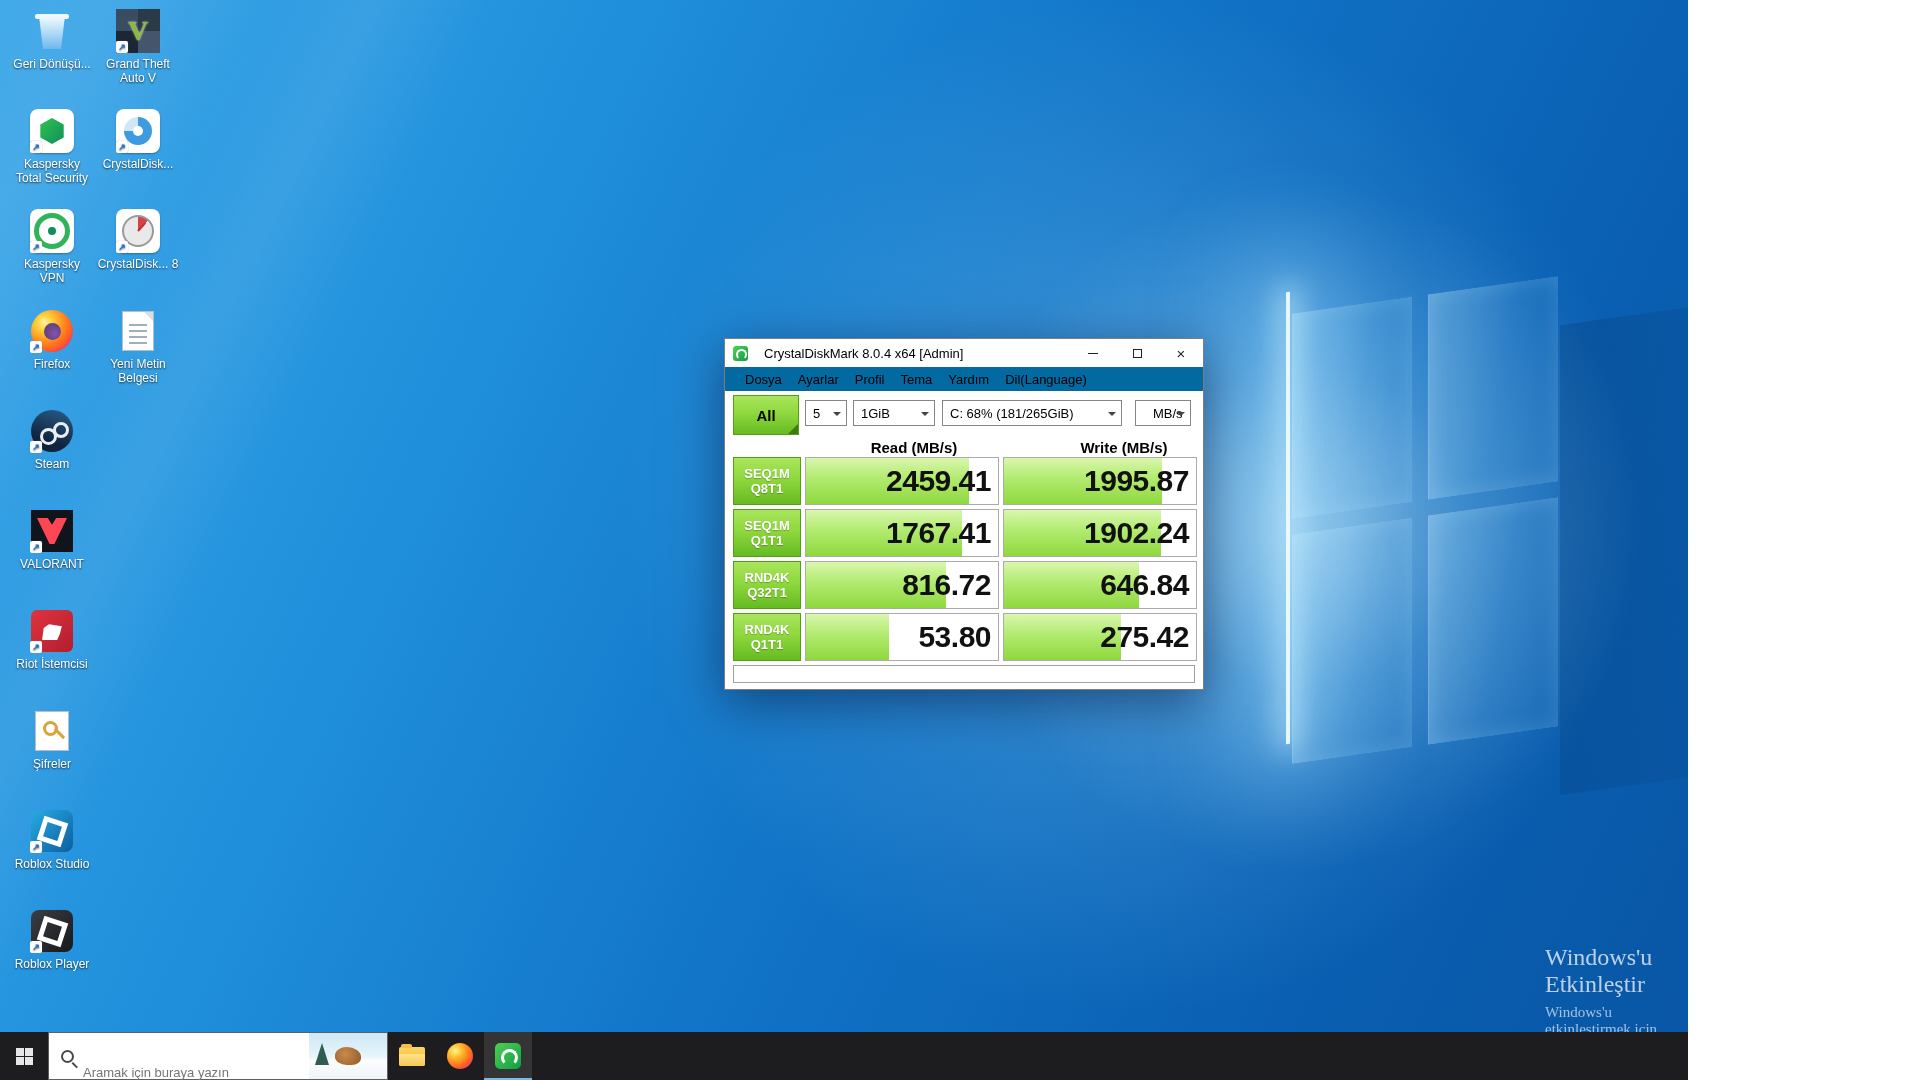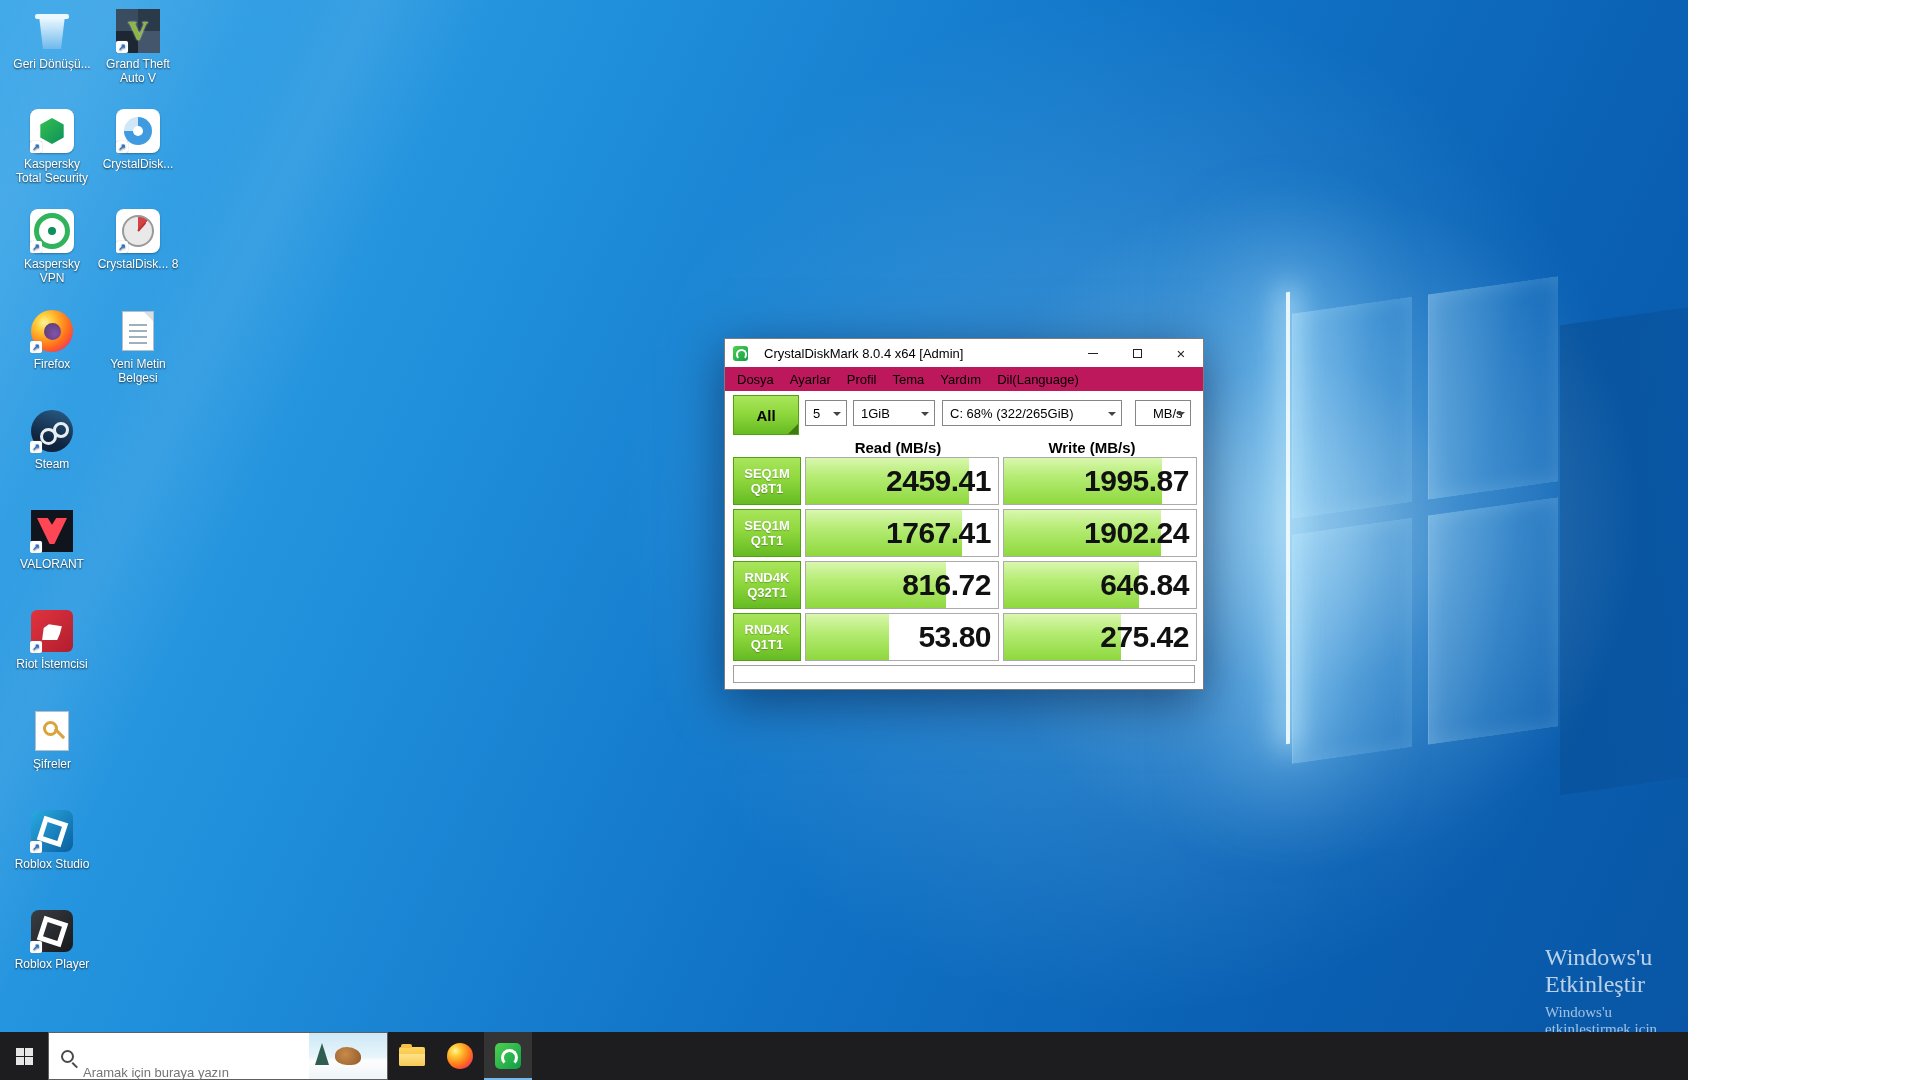--- a/index.html
+++ b/index.html
@@ -92,35 +92,35 @@
   .app-ico{width:15px;height:15px;margin:0 6px 0 8px;border-radius:3px;flex:none;
     background:linear-gradient(135deg,#4fd052,#0e9e46);position:relative;}
   .app-ico::after{content:"";position:absolute;left:3px;top:3px;width:7px;height:7px;border:2px solid #fff;
     border-bottom-color:transparent;border-radius:50%;}
   .title{font-size:13px;flex:1;white-space:nowrap;overflow:hidden;margin-left:10px;}
   .winbtns{display:flex;flex:none;}
   .wb{width:44px;height:28px;display:flex;align-items:center;justify-content:center;color:#222;cursor:default;}
   .wb-min i{display:block;width:10px;border-top:1px solid #222;}
   .wb-max i{display:block;width:9px;height:9px;border:1px solid #222;}
   .wb-close{font-size:15px;}
-  .menubar{height:24px;display:flex;align-items:center;padding-left:4px;background:#be185d;}
+  .menubar{height:24px;display:flex;align-items:center;padding-left:12px;background:#0369a1;}
   .menubar span{padding:3px 8px;font-size:13px;cursor:default;}
   .toolbar{position:relative;height:46px;background:#fff;}
   .all-btn{position:absolute;left:8px;top:4px;width:66px;height:40px;border:1px solid #53a017;
     background:linear-gradient(180deg,#a9e55c 0%,#8fd83e 45%,#66bb22 100%);
     font-size:15px;font-weight:700;display:flex;align-items:center;justify-content:center;cursor:default;}
   .all-btn::after{content:"";position:absolute;right:0;bottom:0;border-left:10px solid transparent;border-bottom:10px solid #3f7a10;}
   .dd{position:absolute;top:9px;height:26px;background:#fff;border:1px solid #868686;display:flex;align-items:center;
     font-size:13px;padding:0 18px 0 7px;white-space:nowrap;cursor:default;}
   .dd .chev{position:absolute;right:5px;top:11px;width:0;height:0;border:4px solid transparent;border-top-color:#444;}
   .dd-loops{left:80px;width:42px;}
   .dd-size{left:128px;width:82px;}
   .dd-drive{left:217px;width:180px;}
   .dd-unit{left:410px;width:56px;padding-left:17px;}
-  .hdr{display:grid;grid-template-columns:68px 194px 194px;gap:0;margin-left:8px;height:20px;align-items:center;}
+  .hdr{display:grid;grid-template-columns:68px 194px 194px;gap:16px;margin-left:8px;height:20px;align-items:center;}
   .hdr span{font-size:15px;font-weight:700;text-align:center;}
   .trow{display:grid;grid-template-columns:68px 194px 194px;gap:4px;height:48px;margin:0 0 4px 8px;}
   .tlabel{border:1px solid #53a017;background:linear-gradient(180deg,#a9e55c 0%,#8fd83e 45%,#66bb22 100%);
     color:#fff;font-weight:700;font-size:13px;line-height:15px;display:flex;flex-direction:column;
     align-items:center;justify-content:center;text-shadow:0 1px 1px rgba(0,0,0,.25);cursor:default;}
   .bar{position:relative;background:#fff;border:1px solid #ababab;overflow:hidden;}
   .bar-fill{position:absolute;left:0;top:0;bottom:0;width:0;
     background:linear-gradient(180deg,#d9f7ae 0%,#b5ec74 40%,#8fd83e 100%);}
   .val{position:absolute;right:7px;top:50%;transform:translateY(-50%);font-size:30px;font-weight:700;
     color:#111;letter-spacing:-.5px;z-index:1;}
@@ -307,21 +307,21 @@
       <div class="all-btn">All</div>
       <div class="dd dd-loops">
         <span>5</span>
         <span class="chev"></span>
       </div>
       <div class="dd dd-size">
         <span>1GiB</span>
         <span class="chev"></span>
       </div>
       <div class="dd dd-drive">
-        <span>C: 68% (322/265GiB)</span>
+        <span>C: 68% (181/265GiB)</span>
         <span class="chev"></span>
       </div>
       <div class="dd dd-unit">
         <span>MB/s</span>
         <span class="chev"></span>
       </div>
     </div>
     <div class="hdr">
       <span></span>
       <span>Read (MB/s)</span>

